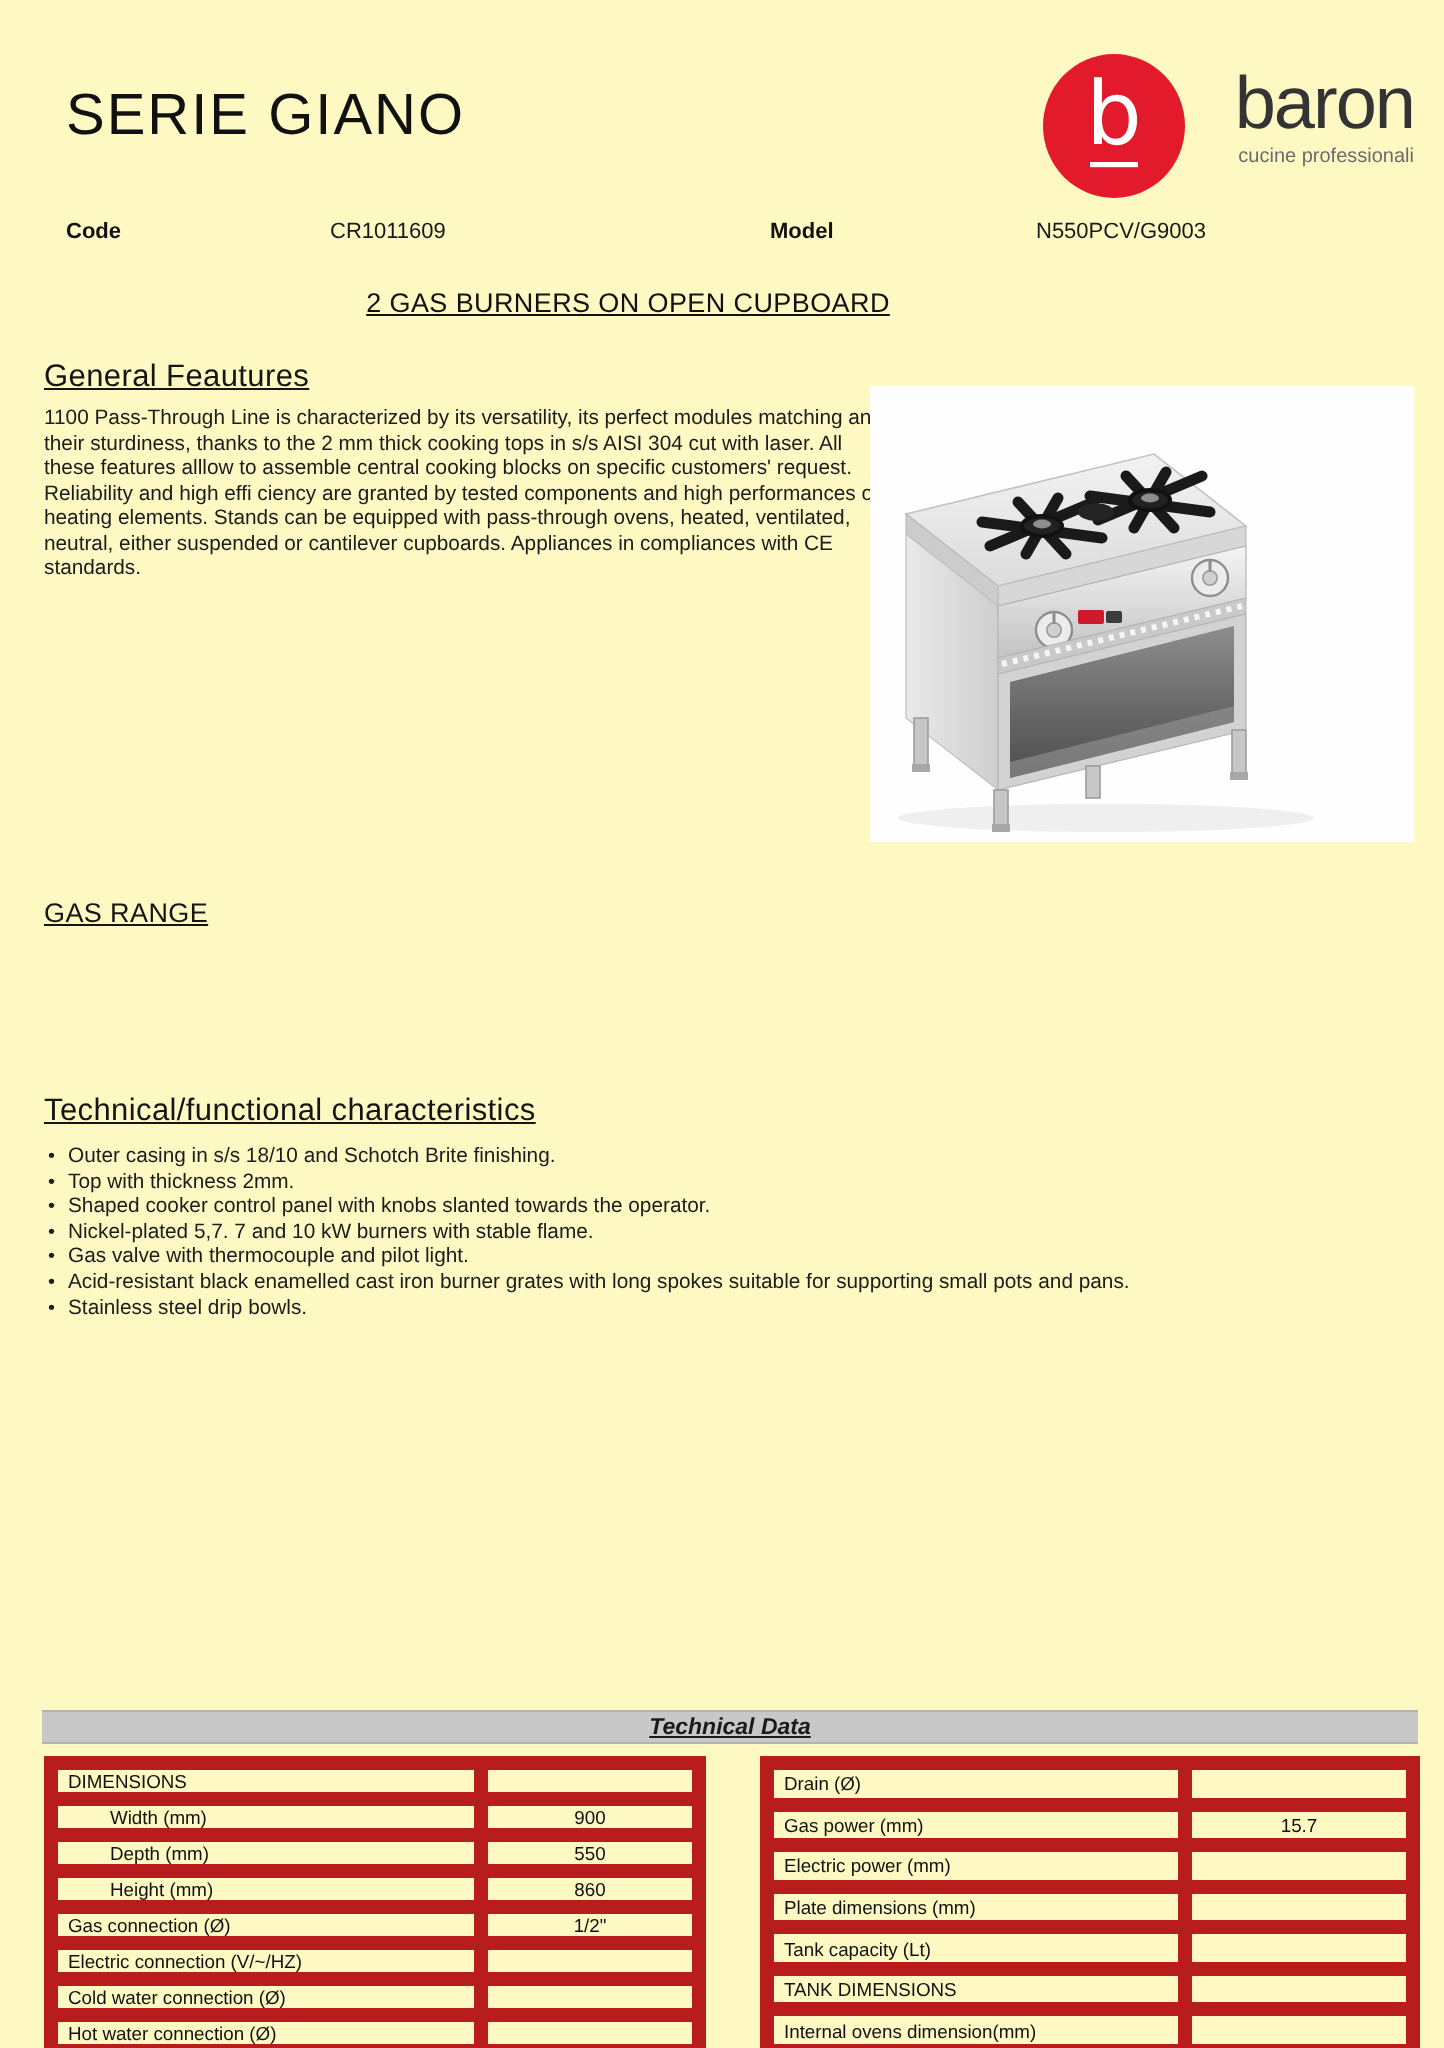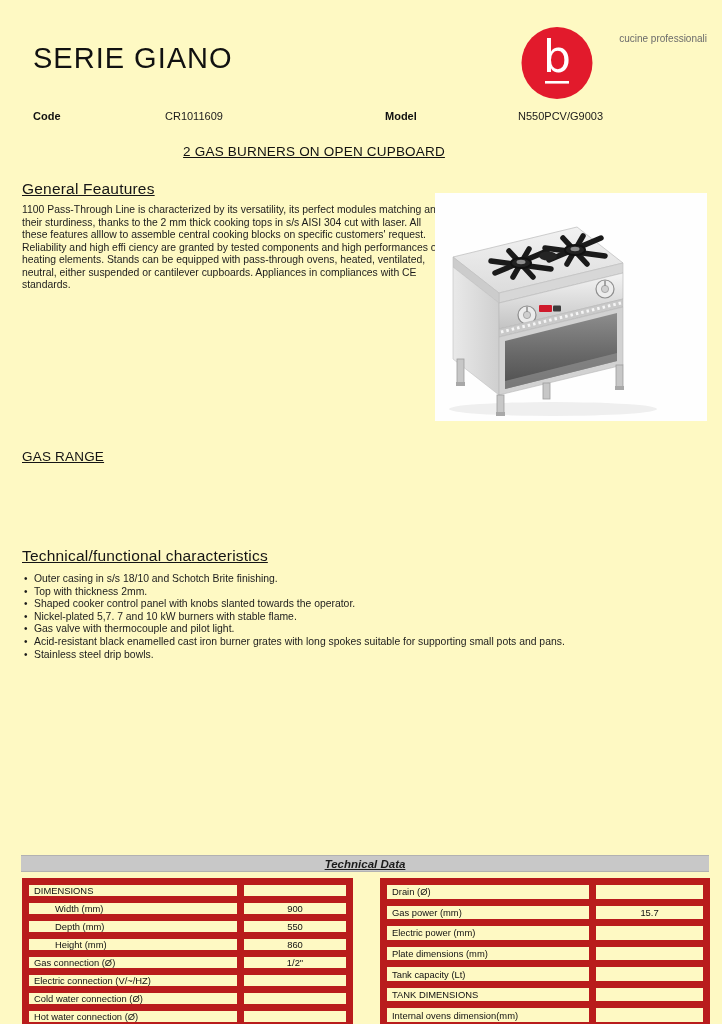--- a/index.html
+++ b/index.html
@@ -91,20 +91,21 @@
 
   <div class="doc-title">SERIE GIANO</div>
 
   <div class="logo-wrap">
     <svg class="logo-mark" width="72" height="74" viewBox="0 0 72 74">
       <ellipse cx="36" cy="37" rx="35.5" ry="36" fill="#e21a2c"></ellipse>
       <text x="36" y="46" text-anchor="middle" font-family="DejaVu Sans, sans-serif" font-size="44" fill="#ffffff" font-weight="400">b</text>
       <rect x="24" y="55" width="24" height="2.6" fill="#ffffff"></rect>
     </svg>
     <div class="logo-textblock">
+      <div class="logo-brand">baron</div>
       <div class="logo-tagline">cucine professionali</div>
     </div>
   </div>
 
   <div class="code-row">
     <span class="lab cr-code-label">Code</span>
     <span class="cr-code-value">CR1011609</span>
     <span class="lab cr-model-label">Model</span>
     <span class="cr-model-value">N550PCV/G9003</span>
   </div>

